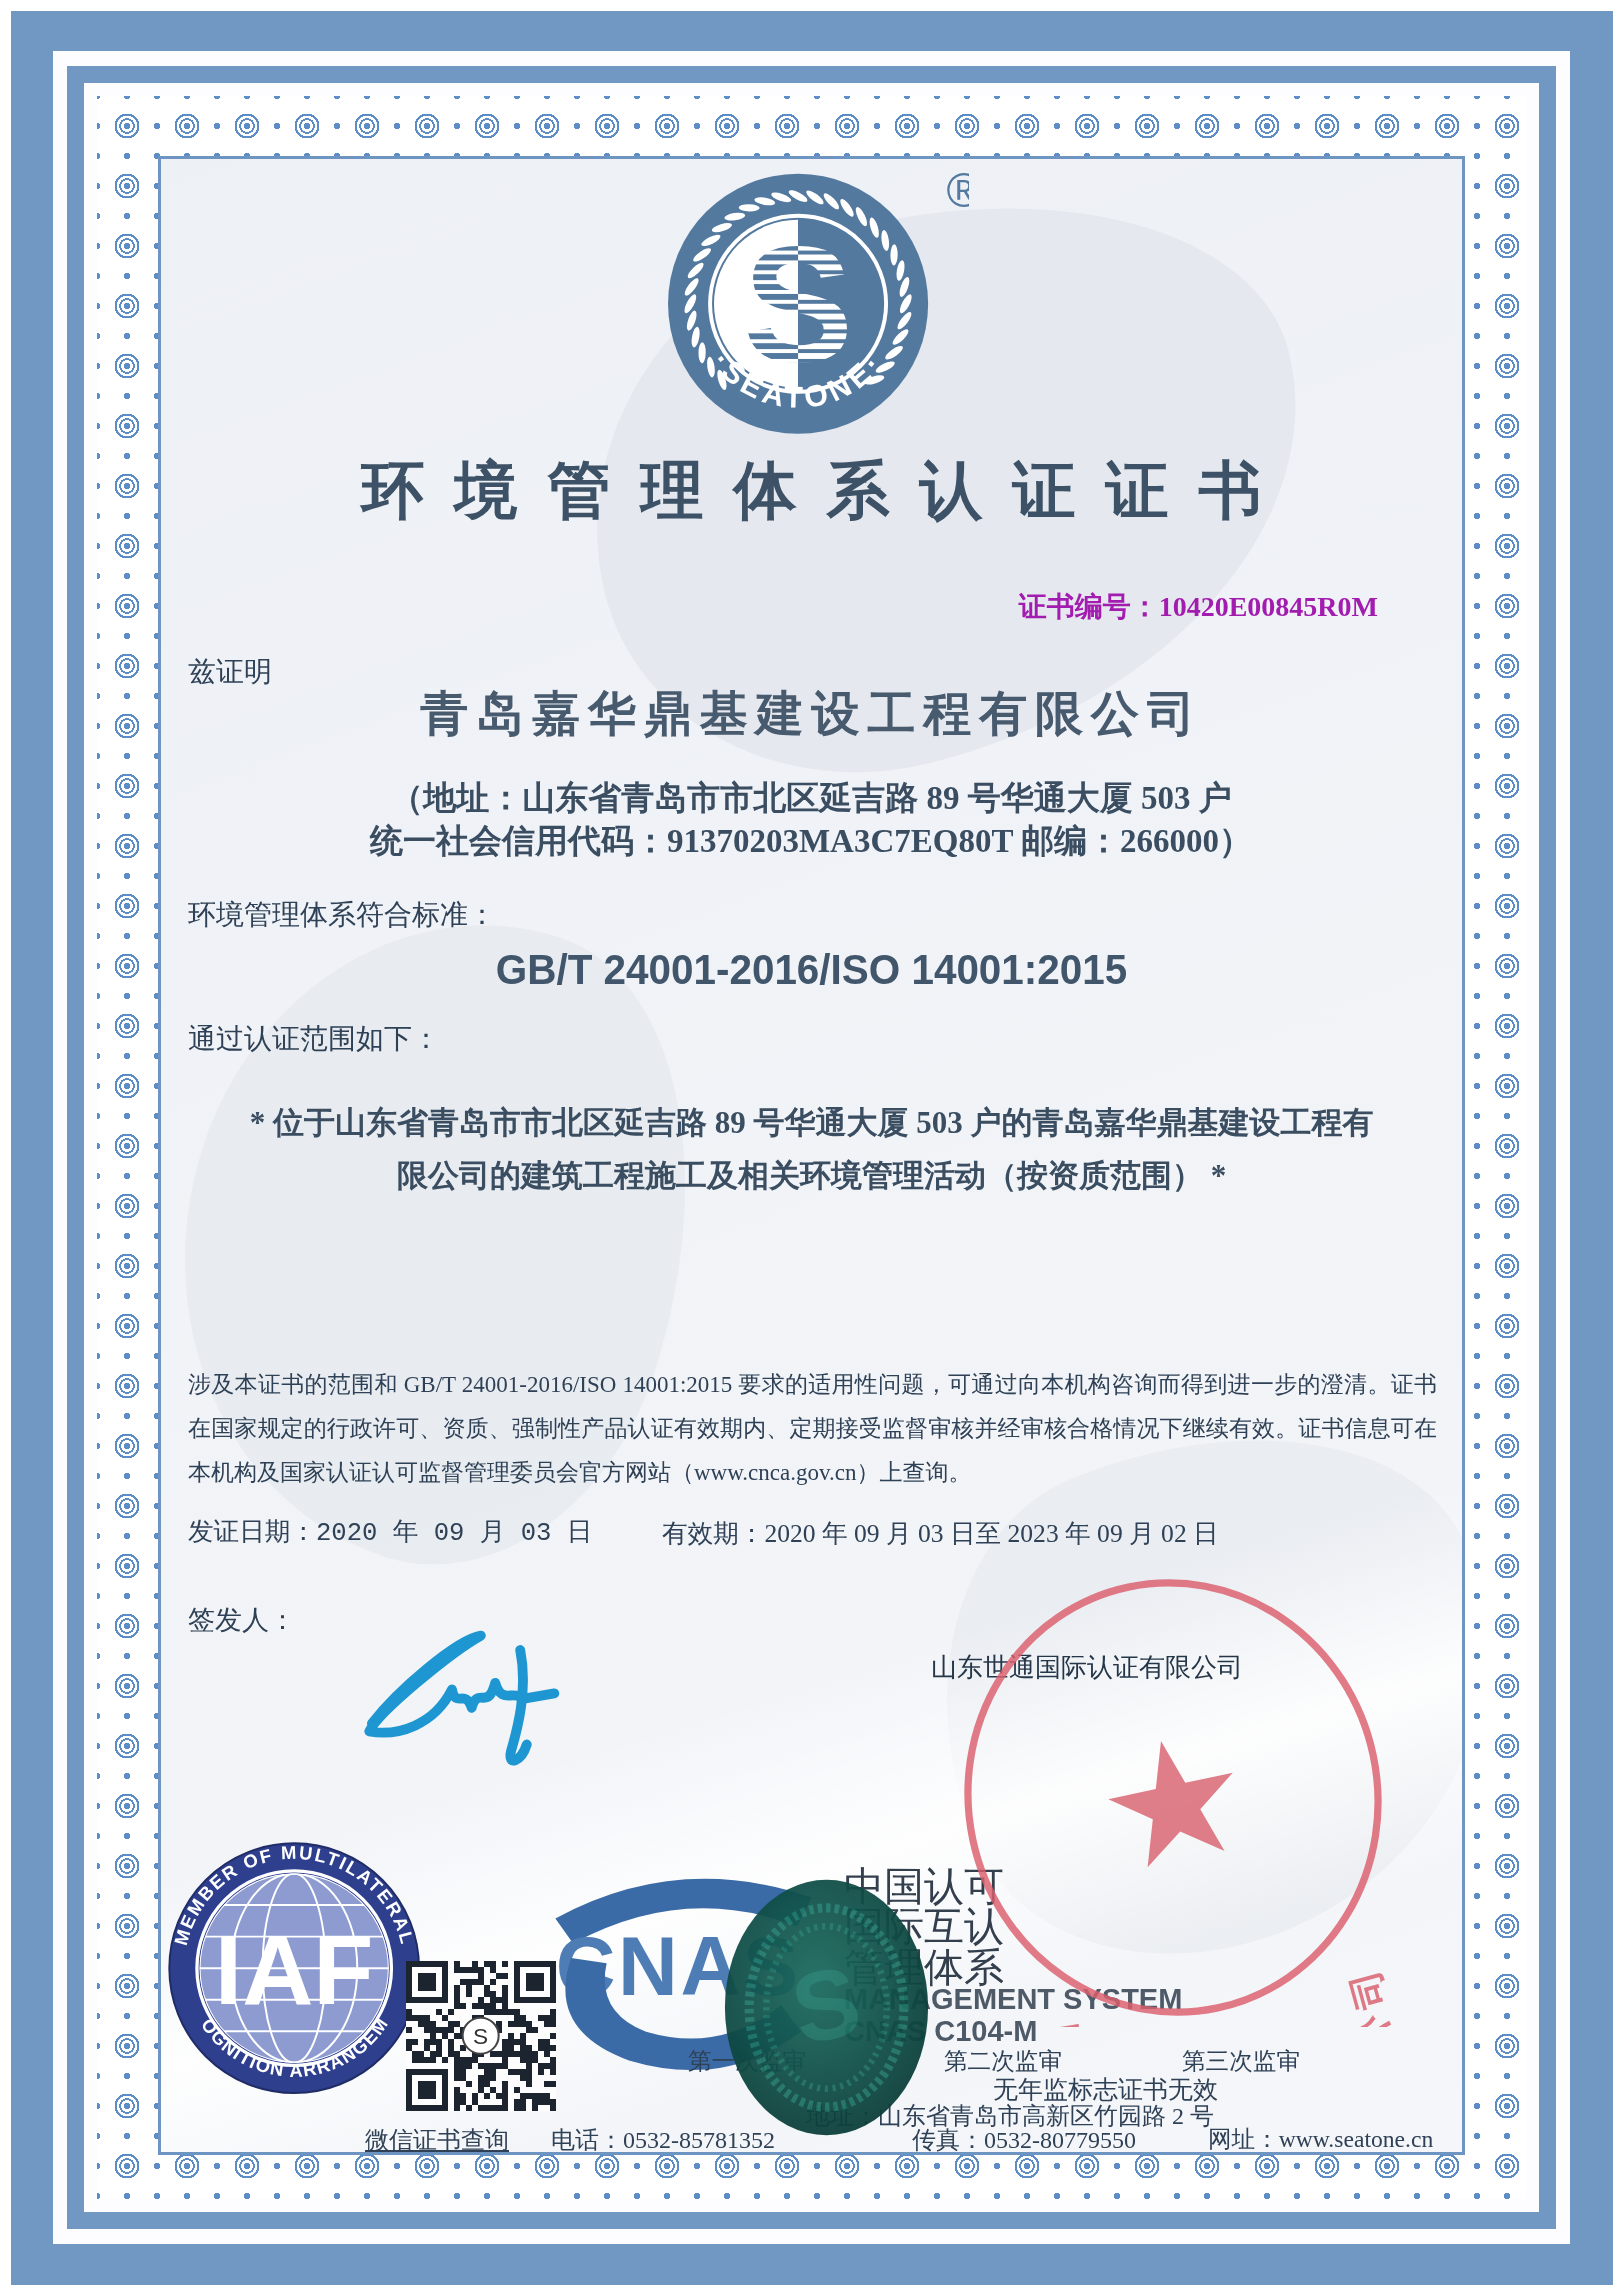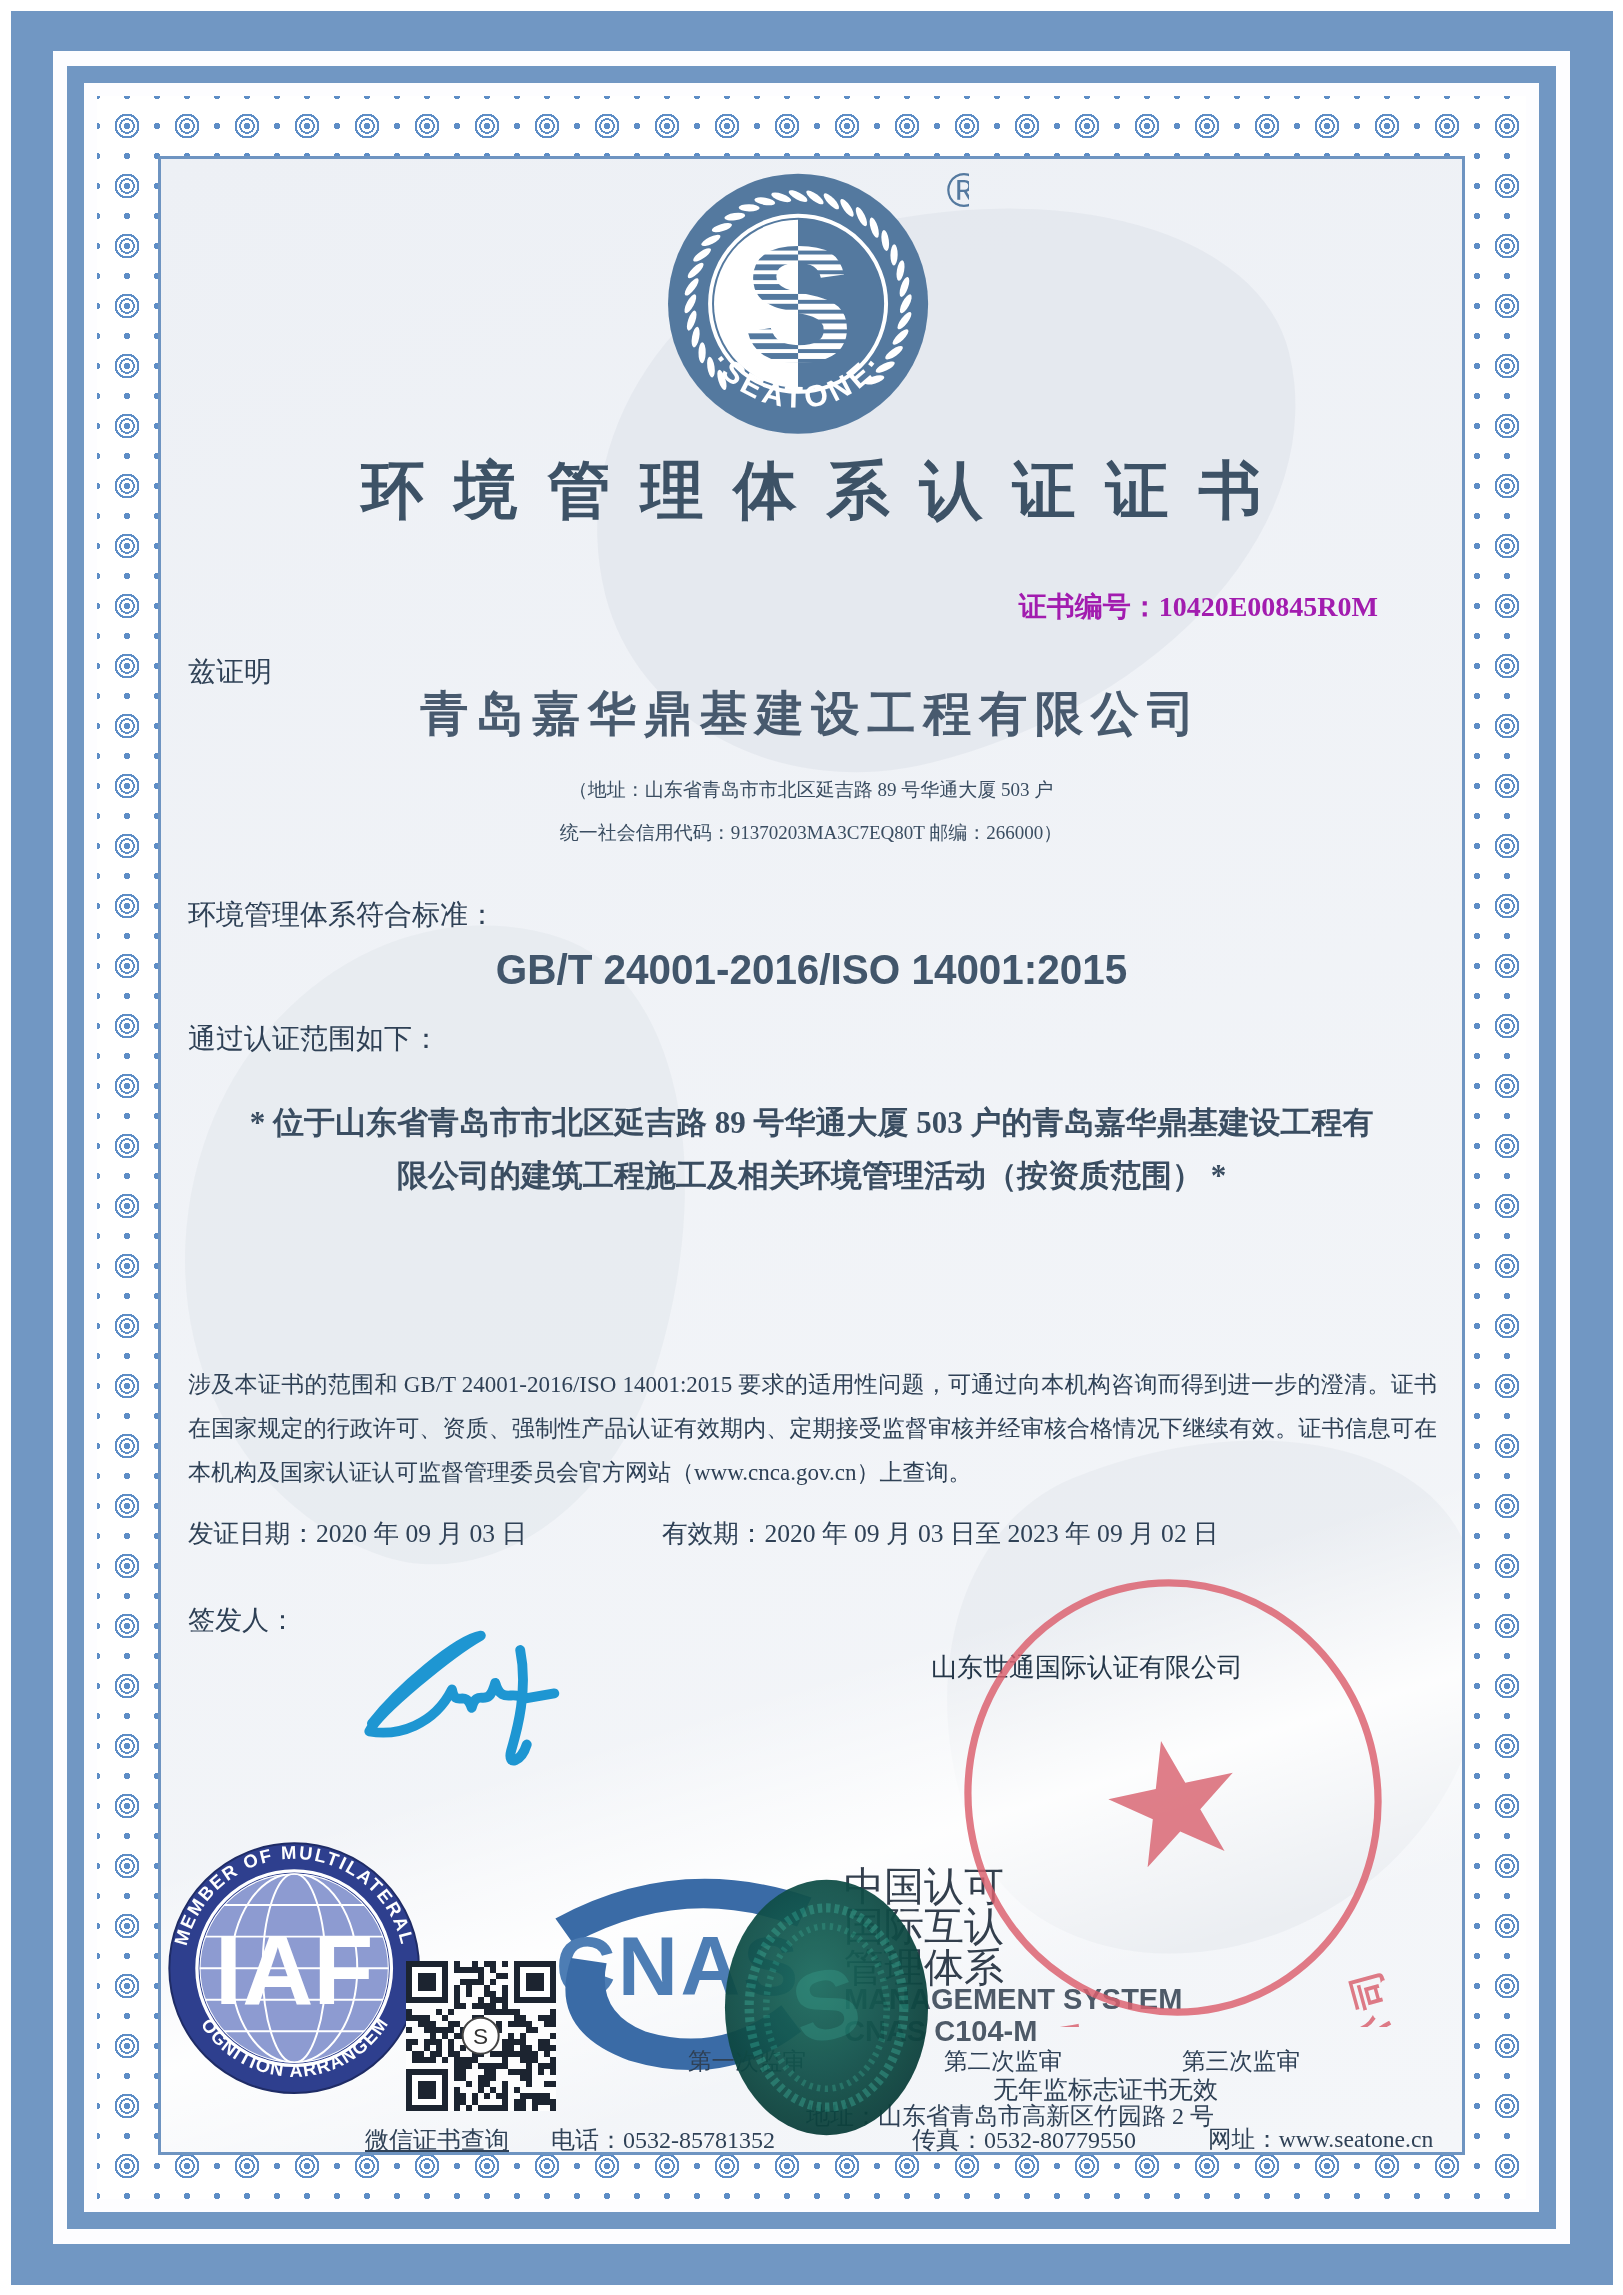--- a/index.html
+++ b/index.html
@@ -29,21 +29,21 @@
   .wm-swish{position:absolute;left:-197px;top:1497px;width:1904px;height:368px;
        background:linear-gradient(rgba(255,255,255,0),rgba(255,255,255,.9),rgba(255,255,255,0));
        transform:rotate(-17deg);}
   
   .title{left:0;right:0;top:452px;text-align:center;font-size:63px;font-weight:700;
          color:#3d5266;letter-spacing:30px;padding-left:30px;}
   .certno{left:722px;top:589px;width:656px;text-align:right;font-size:28px;font-weight:700;color:#a21caf;}
   .lbl{font-size:28px;color:#2f4156;}
   .company{left:0;right:0;top:684px;text-align:center;font-size:48px;font-weight:700;
            color:#485a6e;letter-spacing:7.9px;}
-  .addr{left:0;right:1px;text-align:center;font-size:19px;font-weight:400;color:#3a4d61;}
+  .addr{left:0;right:1px;text-align:center;font-size:33px;font-weight:700;color:#3a4d61;}
   .standard{left:0;right:0;top:943px;text-align:center;font-size:43px;font-weight:700;color:#42566b;
             font-family:"Liberation Sans","DejaVu Sans",sans-serif;transform:scaleX(.94);}
   .scope{left:0;right:0;text-align:center;font-size:31px;font-weight:700;color:#3a4d61;}
   .disclaimer{left:188px;top:1363px;width:1249px;font-size:23px;line-height:1.92;
               text-align:justify;color:#2f4156;}
   .dateline{font-size:25.6px;color:#2f4156;}
   .issuer{left:931px;top:1652px;font-size:26px;color:#243648;z-index:3;}
   .cn-accred{left:844px;font-size:40px;color:#333f4d;z-index:3;}
   .en-accred{left:844px;font-size:29px;font-weight:700;color:#4e5a68;z-index:3;
              font-family:"Liberation Sans","DejaVu Sans",sans-serif;}
@@ -143,21 +143,21 @@
   <div class="abs addr z3" style="top:821px;">统一社会信用代码：91370203MA3C7EQ80T 邮编：266000）</div>
 
   <div class="abs lbl z3" style="left:188px;top:897px;">环境管理体系符合标准：</div>
   <div class="abs standard z3">GB/T 24001-2016/ISO 14001:2015</div>
   <div class="abs lbl z3" style="left:188px;top:1021px;">通过认证范围如下：</div>
   <div class="abs scope z3" style="top:1104px;">* 位于山东省青岛市市北区延吉路 89 号华通大厦 503 户的青岛嘉华鼎基建设工程有</div>
   <div class="abs scope z3" style="top:1157px;">限公司的建筑工程施工及相关环境管理活动（按资质范围） *</div>
 
   <div class="abs disclaimer z3">涉及本证书的范围和 GB/T 24001-2016/ISO 14001:2015 要求的适用性问题，可通过向本机构咨询而得到进一步的澄清。证书在国家规定的行政许可、资质、强制性产品认证有效期内、定期接受监督审核并经审核合格情况下继续有效。证书信息可在本机构及国家认证认可监督管理委员会官方网站（www.cnca.gov.cn）上查询。</div>
 
-  <div class="abs dateline z3" style="left:188px;top:1518px;">
+  <div class="abs dateline z3" style="left:188px;top:1518px;font-family:Liberation Mono, monospace;">
     <span>发证日期：</span><span>2020 年 09 月 03 日</span>
   </div>
   <div class="abs dateline z3" style="left:662px;top:1518px;">
     <span>有效期：</span><span>2020 年 09 月 03 日至 2023 年 09 月 02 日</span>
   </div>
 
   <div class="abs lbl z3" style="left:188px;top:1604px;font-size:27px;">签发人：</div>
   <svg class="abs z3" style="left:352px;top:1612px;" width="217" height="164" viewBox="0 0 330 250">
     <g fill="none" stroke="#1e96d2" stroke-width="15" stroke-linecap="round" stroke-linejoin="round">
       <path d="M30,170 C70,118 160,42 196,36 C150,62 40,152 26,182 C70,190 125,172 152,118 C158,148 172,116 182,146 C192,112 206,152 218,108 C228,142 244,118 262,132 L308,124"></path>

